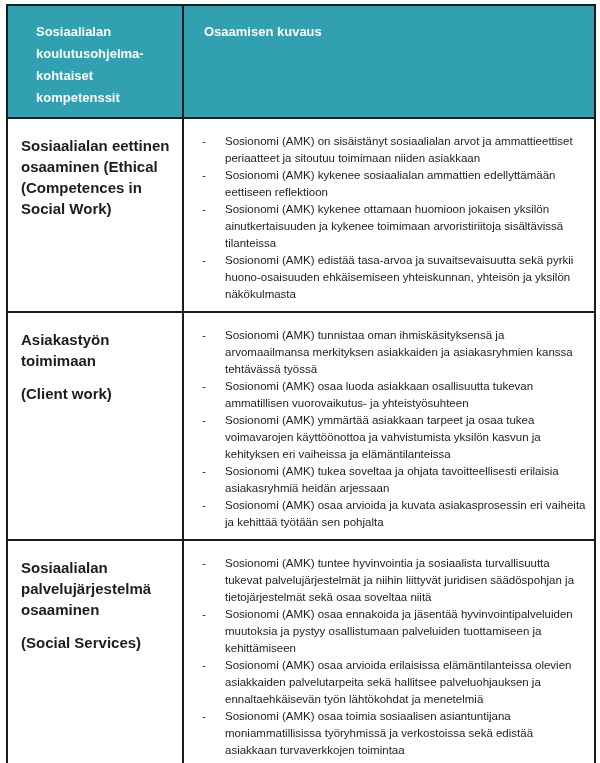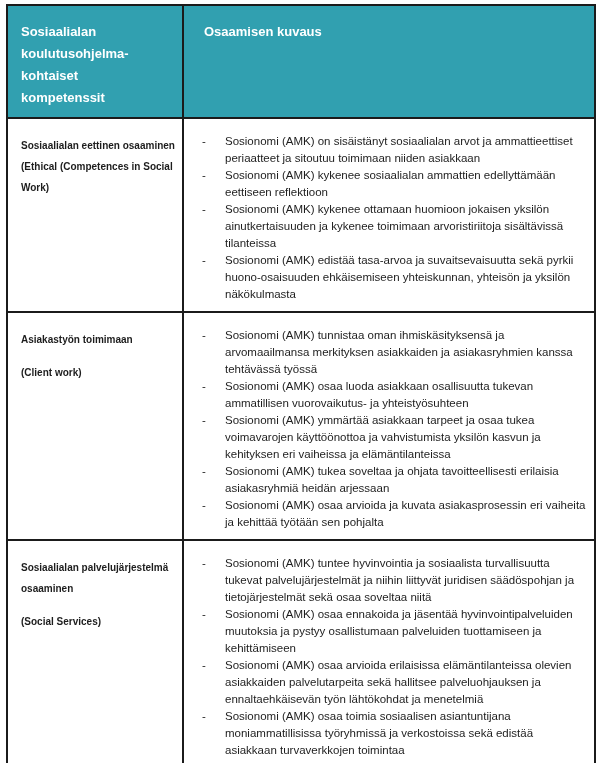--- a/index.html
+++ b/index.html
@@ -32,28 +32,28 @@
     text-align:left;
   }
   thead tr{height:112px;}
   th{
     background:var(--header-bg);
     color:var(--header-text);
     font-size:13px;
     font-weight:bold;
     line-height:22px;
   }
-  th.col1{padding:15px 26px 8px 13px;}
+  th.col1{padding:15px 26px 8px 28px;}
   th.col2{padding:15px 28px 8px 20px;}
   tr.row-1{height:187px;}
   tr.row-2{height:222px;}
   tr.row-3{height:232px;}
   td.left-cell{
     padding:16px 6px 8px 13px;
-    font-size:10px;
+    font-size:15px;
     font-weight:bold;
     line-height:21px;
   }
   .row-subtitle{margin-top:12px;}
   td.right-cell{padding:14px 8px 8px 0;}
   ul.bullets{
     list-style:none;
     margin:0;padding:0;
     font-size:11.5px;
     line-height:17px;

